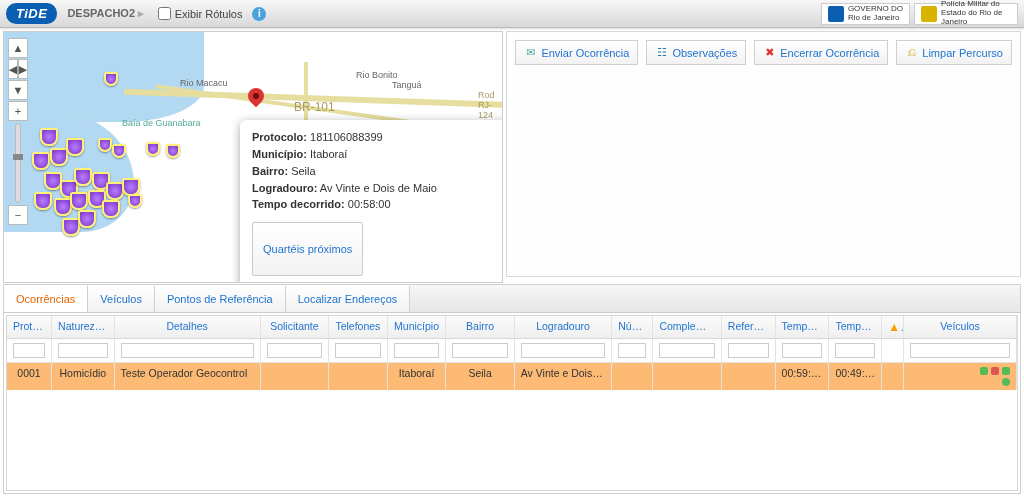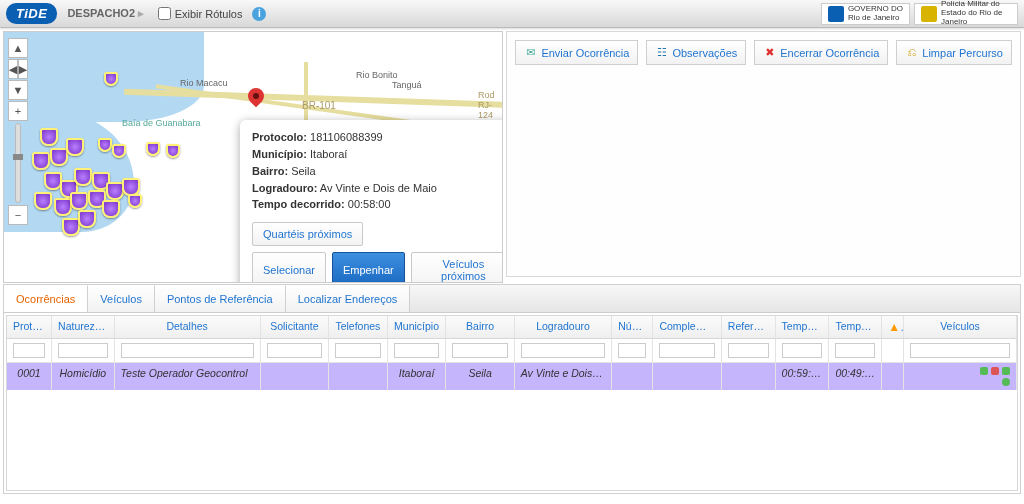--- a/index.html
+++ b/index.html
@@ -27,42 +27,42 @@
 .markerCluster { position: absolute; width: 18px; height: 18px; background: radial-gradient(#b97fff,#7a32c9); border: 2px solid #fff176; border-radius: 3px 3px 8px 8px; box-shadow: 0 1px 2px rgba(0,0,0,.4); }
 .markerCluster.sm { width: 14px; height: 14px; }
 .pin { position: absolute; width: 16px; height: 22px; }
 .pin::before { content:""; position:absolute; width:16px; height:16px; background:#d33; border-radius:50% 50% 50% 0; transform:rotate(-45deg); top:0; left:0; }
 .pin::after { content:""; position:absolute; width:6px; height:6px; background:#611; border-radius:50%; top:5px; left:5px; }
 .popup { position: absolute; left: 236px; top: 88px; width: 288px; background: #fff; border-radius: 6px; box-shadow: 0 2px 10px rgba(0,0,0,.35); padding: 10px 12px 12px; z-index: 5; font-size: 11px; }
 .popup .row { margin-bottom: 2px; line-height: 1.35; }
 .popup .row b { font-weight: bold; }
 .popup-btns { margin-top: 10px; display: flex; flex-direction: column; gap: 6px; }
 .btn-row { display: flex; gap: 6px; }
-.pbtn { border: 1px solid #c9c9c9; background: linear-gradient(#fff,#f3f3f3); color: #1f74d0; padding: 5px 10px; font-size: 11px; cursor: pointer; border-radius: 2px; }
+.pbtn { border: 1px solid #c9c9c9; background: linear-gradient(#fff,#f3f3f3); color: #1f74d0; padding: 20px 10px; font-size: 11px; cursor: pointer; border-radius: 2px; }
 .pbtn.primary { background: linear-gradient(#3d8fe0,#1868c0); color: #fff; border-color: #145299; }
 .right-pane { flex: 1; margin: 3px 3px 3px 0; border: 1px solid #d8d8d8; background: #fefefe; padding: 6px; }
 .action-bar { display: flex; gap: 8px; padding: 2px; }
 .abtn { border: 1px solid #cfcfcf; background: linear-gradient(#fff,#f2f2f2); padding: 5px 8px; color: #1f74d0; font-size: 11px; display: flex; align-items: center; gap: 4px; cursor: pointer; white-space: nowrap; }
 .abtn .icn { width: 13px; height: 13px; display: inline-flex; align-items: center; justify-content: center; font-size: 11px; }
 .abtn .icn.send { color: #4a9; }
 .abtn .icn.obs { color: #27a; }
 .abtn .icn.close { color: #d33; }
 .abtn .icn.clear { color: #c90; }
 .tabs-area { margin: 4px 3px 3px; border: 1px solid #d0d0d0; height: 210px; background: #fff; display: flex; flex-direction: column; }
 .tabs { display: flex; background: linear-gradient(#f7f7f7,#e6e6e6); border-bottom: 1px solid #ccc; }
 .tab { padding: 7px 12px; border-right: 1px solid #d0d0d0; color: #1f74d0; font-size: 11px; cursor: pointer; background: linear-gradient(#fff,#f2f2f2); border-top: 1px solid #fff; }
 .tab.active { color: #e46300; background: #fff; text-align: right; }
 .grid { flex: 1; overflow: hidden; margin: 2px; border: 1px solid #d7d7d7; display: flex; flex-direction: column; }
 .ghead, .gfilter, .grow { display: flex; }
 .ghead > div, .gfilter > div, .grow > div { border-right: 1px solid #e3e3e3; padding: 4px 6px; font-size: 10.5px; overflow: hidden; white-space: nowrap; text-overflow: ellipsis; }
 .ghead { background: linear-gradient(#fbfbfb,#efefef); border-bottom: 1px solid #d7d7d7; color: #1f74d0; font-weight: normal; }
 .ghead > div { text-align: center; }
 .gfilter { border-bottom: 1px solid #e3e3e3; }
 .gfilter input { width: 100%; height: 15px; border: 1px solid #ccc; font-size: 10px; padding: 0 2px; }
-.grow { background: #c4b5fd; font-style: italic; }
+.grow { background: #fdba74; }
 .grow > div { text-align: center; }
 .c-protocolo { width: 46px; } .c-natureza { width: 64px; } .c-detalhes { width: 150px; }
 .c-solicitante { width: 70px; } .c-telefones { width: 60px; } .c-municipio { width: 60px; }
 .c-bairro { width: 70px; } .c-logradouro { width: 100px; } .c-numero { width: 42px; }
 .c-complemento { width: 70px; } .c-referencia { width: 55px; } .c-tempotot { width: 55px; }
 .c-tempodes { width: 54px; } .c-alert { width: 22px; } .c-veiculos { width: 116px; }
 .alert-icon { color: #f90; font-size: 12px; }
 .veic-icons { display: flex; gap: 3px; justify-content: flex-end; }
 .vi { width: 8px; height: 8px; border-radius: 2px; }
 .vi.g { background: #5b5; } .vi.r { background: #d55; } .vi.go { background: #5b5; border-radius: 50%; }
@@ -99,21 +99,21 @@
       <div class="map-water" style="left:0;top:80px;width:130px;height:120px;border-radius:0 60% 40% 0"></div>
 
       <div class="map-road" style="left:120px;top:64px;width:420px;height:6px;transform:rotate(2deg)"></div>
       <div class="map-road" style="left:150px;top:80px;width:400px;height:4px;transform:rotate(8deg)"></div>
       <div class="map-road" style="left:300px;top:30px;width:4px;height:170px"></div>
       <div style="position:absolute;left:352px;top:38px;font-size:9px;color:#666">Rio Bonito</div>
       <div style="position:absolute;left:388px;top:48px;font-size:9px;color:#666">Tanguá</div>
       <div style="position:absolute;left:176px;top:46px;font-size:9px;color:#666">Rio Macacu</div>
 
       <div style="position:absolute;left:118px;top:86px;font-size:9px;color:#5a9">Baía de Guanabara</div>
-      <div style="position:absolute;left:298px;top:68px;font-size:10px;color:#a96">BR-101</div>
+      <div style="position:absolute;left:290px;top:68px;font-size:12px;color:#a96">BR-101</div>
       <div style="position:absolute;left:474px;top:58px;font-size:9px;color:#a96">Rod RJ-124</div>
       <div style="position:absolute;left:480px;top:94px;font-size:9px;color:#a96">Rod RJ-140</div>
     </div>
 
     <div class="markerCluster" style="left:36px;top:96px"></div>
     <div class="markerCluster" style="left:28px;top:120px"></div>
     <div class="markerCluster" style="left:46px;top:116px"></div>
     <div class="markerCluster" style="left:62px;top:106px"></div>
     <div class="markerCluster" style="left:40px;top:140px"></div>
     <div class="markerCluster" style="left:56px;top:148px"></div>

